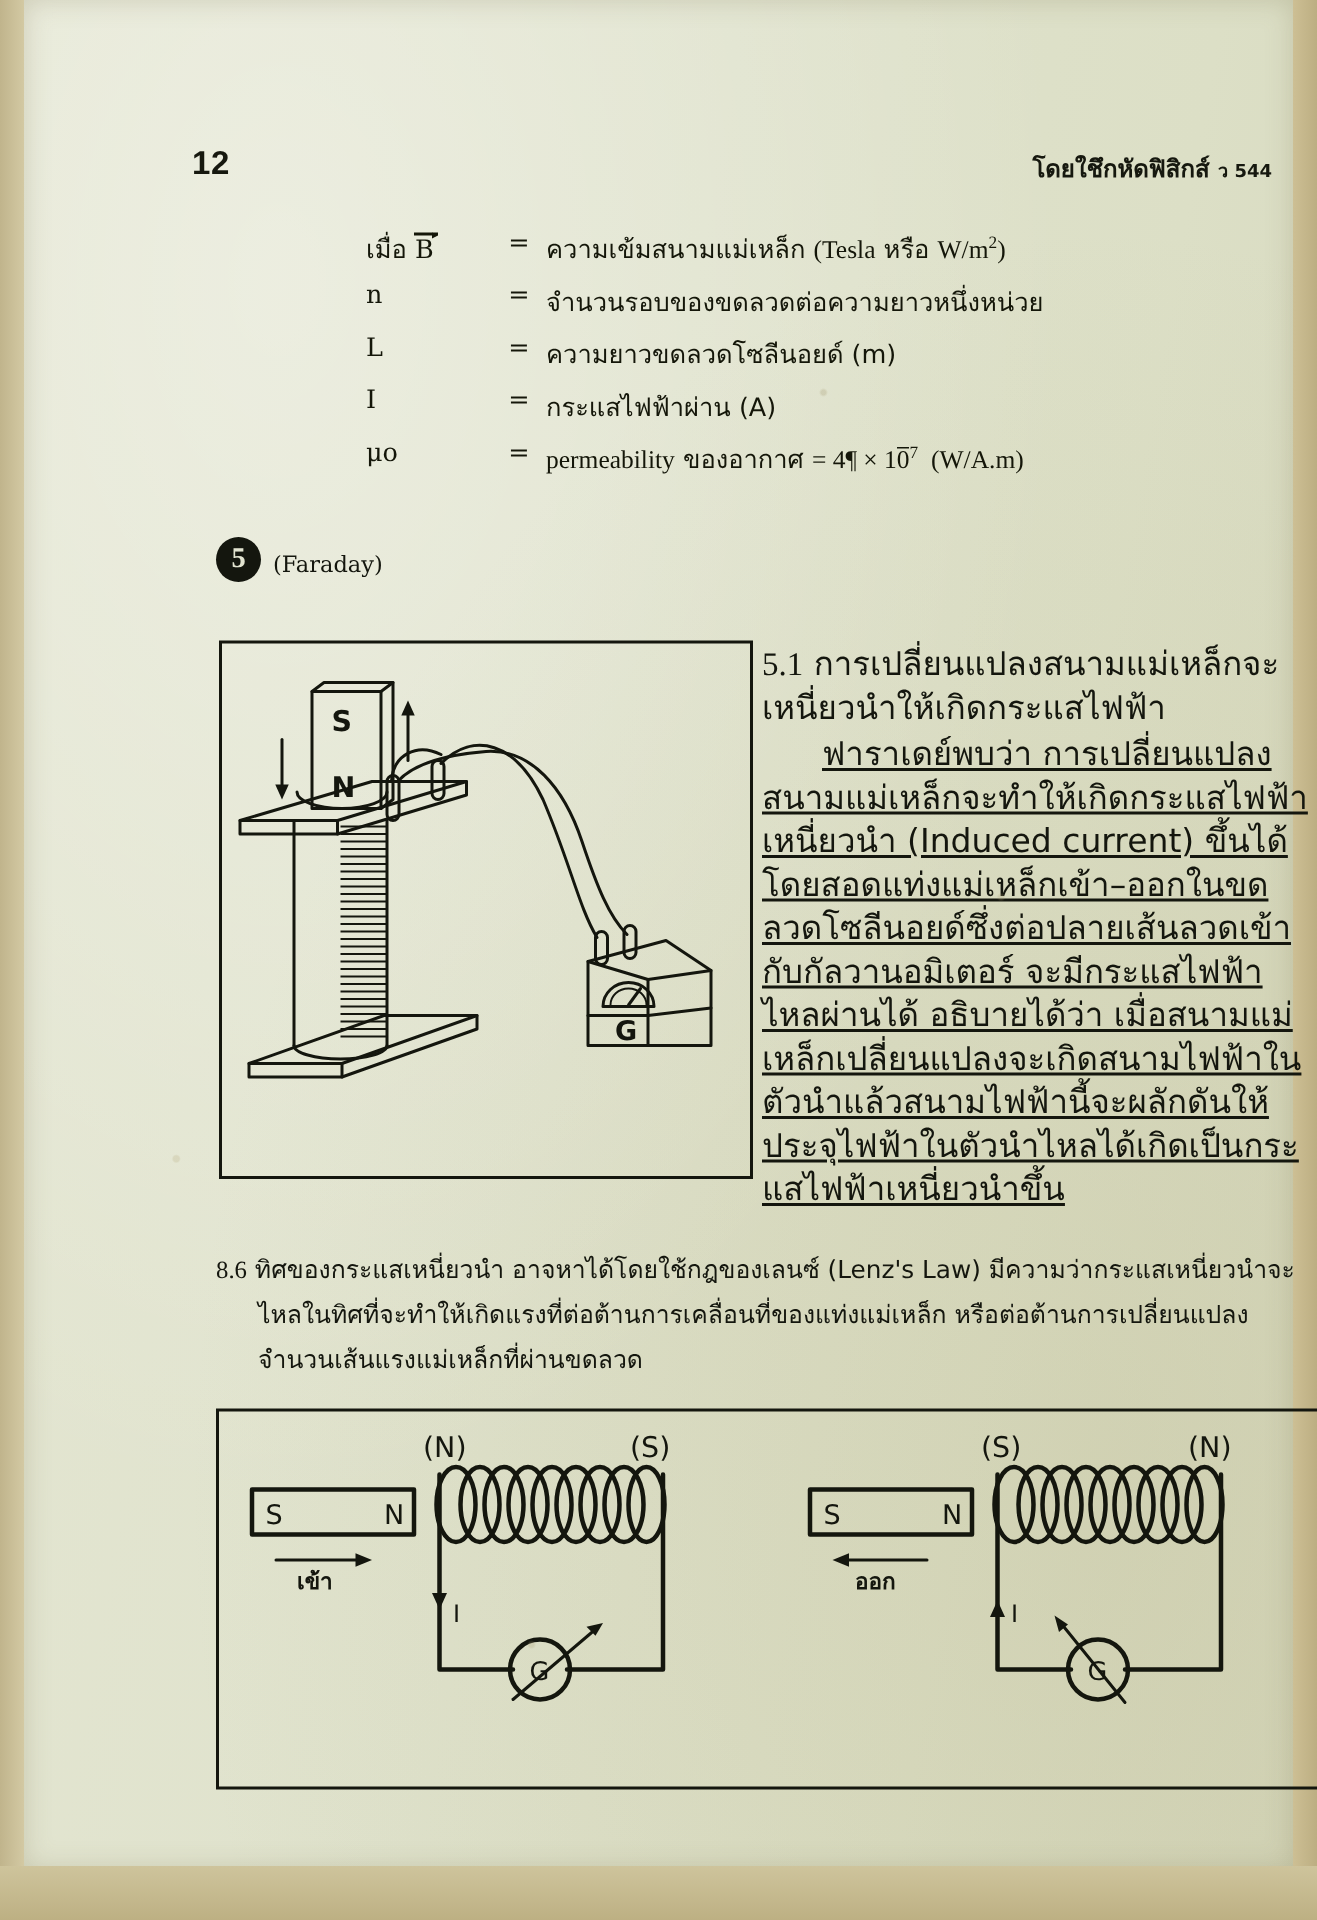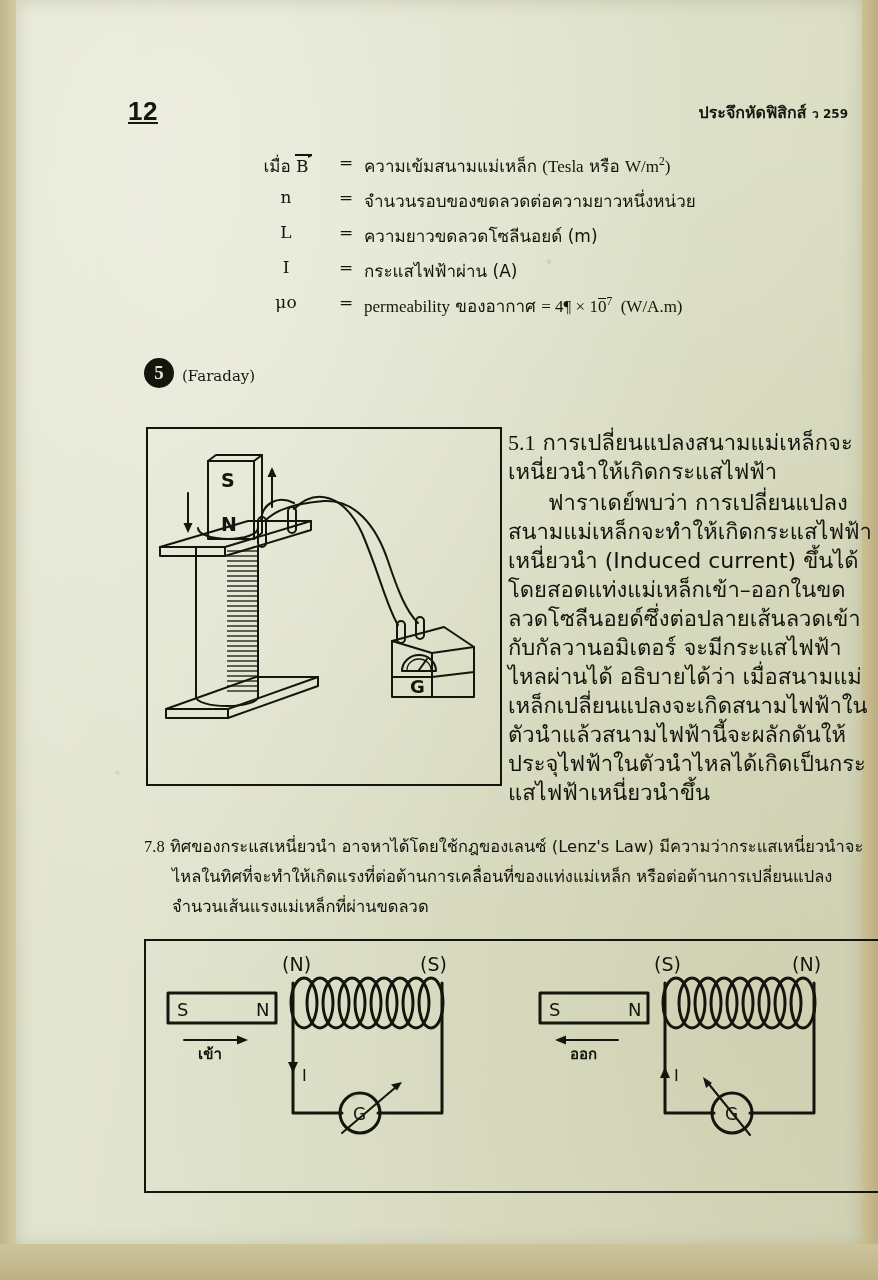--- a/index.html
+++ b/index.html
@@ -28,29 +28,29 @@
     opacity:.85;
   }
   
   #gutter-right{position:absolute;right:0;top:0;width:16px;height:1280px;
       background:linear-gradient(90deg,#cdbf94,#bcae82);}
   #gutter-left{position:absolute;left:0;top:0;width:16px;height:1280px;
       background:linear-gradient(90deg,#c0b48c,#d3c9a3);}
   #gutter-bottom{position:absolute;left:0;bottom:0;width:878px;height:36px;
       background:linear-gradient(180deg,#cec49c,#bdb083);}
   
-  #page-number{position:absolute;left:112px;top:96px;font-size:26px;font-weight:bold;color:#16180f;
-      font-family:"Liberation Sans",sans-serif;letter-spacing:.5px;text-decoration:underline;}
+  #page-number{position:absolute;left:112px;top:96px;font-size:22px;font-weight:bold;color:#16180f;
+      font-family:"Liberation Sans",sans-serif;letter-spacing:.5px;}
   #book-header{position:absolute;right:14px;top:100px;font-size:16px;font-weight:bold;color:#16180f;
       font-family:"DejaVu Sans",sans-serif;white-space:nowrap;}
   #book-header .small{font-size:12px;}
   
   #definitions{position:absolute;left:228px;top:152px;width:640px;color:#141609;}
   .def-row{display:flex;align-items:flex-start;height:35px;font-size:17px;}
-  .def-sym{width:84px;text-align:center;padding-right:0;white-space:nowrap;
+  .def-sym{width:84px;text-align:left;padding-right:0;white-space:nowrap;
       font-family:"DejaVu Serif","Liberation Serif",serif;}
   .def-eq{width:36px;text-align:center;font-family:"DejaVu Serif",serif;}
   .def-txt{flex:1;font-family:"DejaVu Sans",sans-serif;white-space:nowrap;}
   .vecB{position:relative;display:inline-block;font-family:"DejaVu Serif",serif;}
   .vecB:before{content:"";position:absolute;left:-1px;right:-3px;top:-2px;height:1.6px;background:#141609;}
   .vecB:after{content:"";position:absolute;right:-3px;top:-2px;width:0;height:0;
       border-left:4px solid #141609;border-top:2.5px solid transparent;border-bottom:2.5px solid transparent;}
   sup{font-size:.68em;vertical-align:super;}
   .ser{font-family:"DejaVu Serif","Liberation Serif",serif;}
   .overbar{position:relative;display:inline-block;}
@@ -64,21 +64,21 @@
   #section5-en{font-size:15px;color:#14160e;font-family:"DejaVu Serif",serif;margin-left:6px;
       position:relative;top:3px;}
   
   .fig-frame{position:absolute;border:2.5px solid #14160e;background:transparent;}
   #fig1{left:130px;top:427px;width:352px;height:355px;}
   #fig2{left:128px;top:939px;width:734px;height:250px;}
   
   #para51{position:absolute;left:492px;top:428px;width:370px;color:#14160e;
       font-family:"DejaVu Sans",sans-serif;font-size:22px;line-height:29px;}
   #para51 .lead{text-indent:0;}
-  #para51 .p2{margin-top:2px;text-indent:40px;}
+  #para51 .p2{margin-top:2px;text-indent:40px;text-decoration:underline;}
   #para52{position:absolute;left:128px;top:832px;width:738px;color:#14160e;
       font-family:"DejaVu Sans",sans-serif;font-size:16.5px;line-height:30px;}
   #para52 .body{display:block;padding-left:28px;text-indent:-28px;}
   .en{font-family:Liberation Serif, serif;}
   
   svg{display:block;}
   .stroke{fill:none;stroke:#14160e;stroke-width:2;stroke-linecap:round;stroke-linejoin:round;}
   .stroke-thin{fill:none;stroke:#14160e;stroke-width:1.3;}
   .stroke-thick{fill:none;stroke:#14160e;stroke-width:3;stroke-linecap:round;stroke-linejoin:round;}
   text.lbl{font-family:"DejaVu Sans",sans-serif;fill:#14160e;}
@@ -86,22 +86,22 @@
 </head>
 <body>
 
 <div id="gutter-left"></div>
 <div id="gutter-right"></div>
 
 <div id="page">
 
   <div id="page-number">12</div>
   <div id="book-header">
-    <span>ประจึกหัดฟิสิกส์</span>
-    <span class="small">ว 259</span>
+    <span>โดยใชึกหัดฟิสิกส์</span>
+    <span class="small">ว 544</span>
   </div>
 
   <div id="definitions">
 
     <div class="def-row">
       <div class="def-sym">
         <span>เมื่อ</span>
         <span class="vecB">B</span>
       </div>
       <div class="def-eq">=</div>
@@ -249,21 +249,21 @@
   <div id="para51">
     <div class="lead">
       <span class="en">5.1</span>
       <span>การเปลี่ยนแปลงสนามแม่เหล็กจะเหนี่ยวนำให้เกิดกระแสไฟฟ้า</span>
     </div>
     <div class="p2">ฟาราเดย์พบว่า การเปลี่ยนแปลงสนามแม่เหล็กจะทำให้เกิดกระแสไฟฟ้าเหนี่ยวนำ (Induced current) ขึ้นได้ โดยสอดแท่งแม่เหล็กเข้า–ออกในขดลวดโซลีนอยด์ซึ่งต่อปลายเส้นลวดเข้ากับกัลวานอมิเตอร์ จะมีกระแสไฟฟ้าไหลผ่านได้ อธิบายได้ว่า เมื่อสนามแม่เหล็กเปลี่ยนแปลงจะเกิดสนามไฟฟ้าในตัวนำแล้วสนามไฟฟ้านี้จะผลักดันให้ประจุไฟฟ้าในตัวนำไหลได้เกิดเป็นกระแสไฟฟ้าเหนี่ยวนำขึ้น</div>
   </div>
 
   <div id="para52">
     <span class="body">
-      <span class="en">7.8</span>
+      <span class="en">8.6</span>
       <span>ทิศของกระแสเหนี่ยวนำ อาจหาได้โดยใช้กฎของเลนซ์ (Lenz's Law) มีความว่ากระแสเหนี่ยวนำจะไหลในทิศที่จะทำให้เกิดแรงที่ต่อต้านการเคลื่อนที่ของแท่งแม่เหล็ก หรือต่อต้านการเปลี่ยนแปลงจำนวนเส้นแรงแม่เหล็กที่ผ่านขดลวด</span>
     </span>
   </div>
 
   <div class="fig-frame" id="fig2">
     <svg width="729" height="245" viewBox="0 0 729 245">
 
       <g>
 
         <g>

